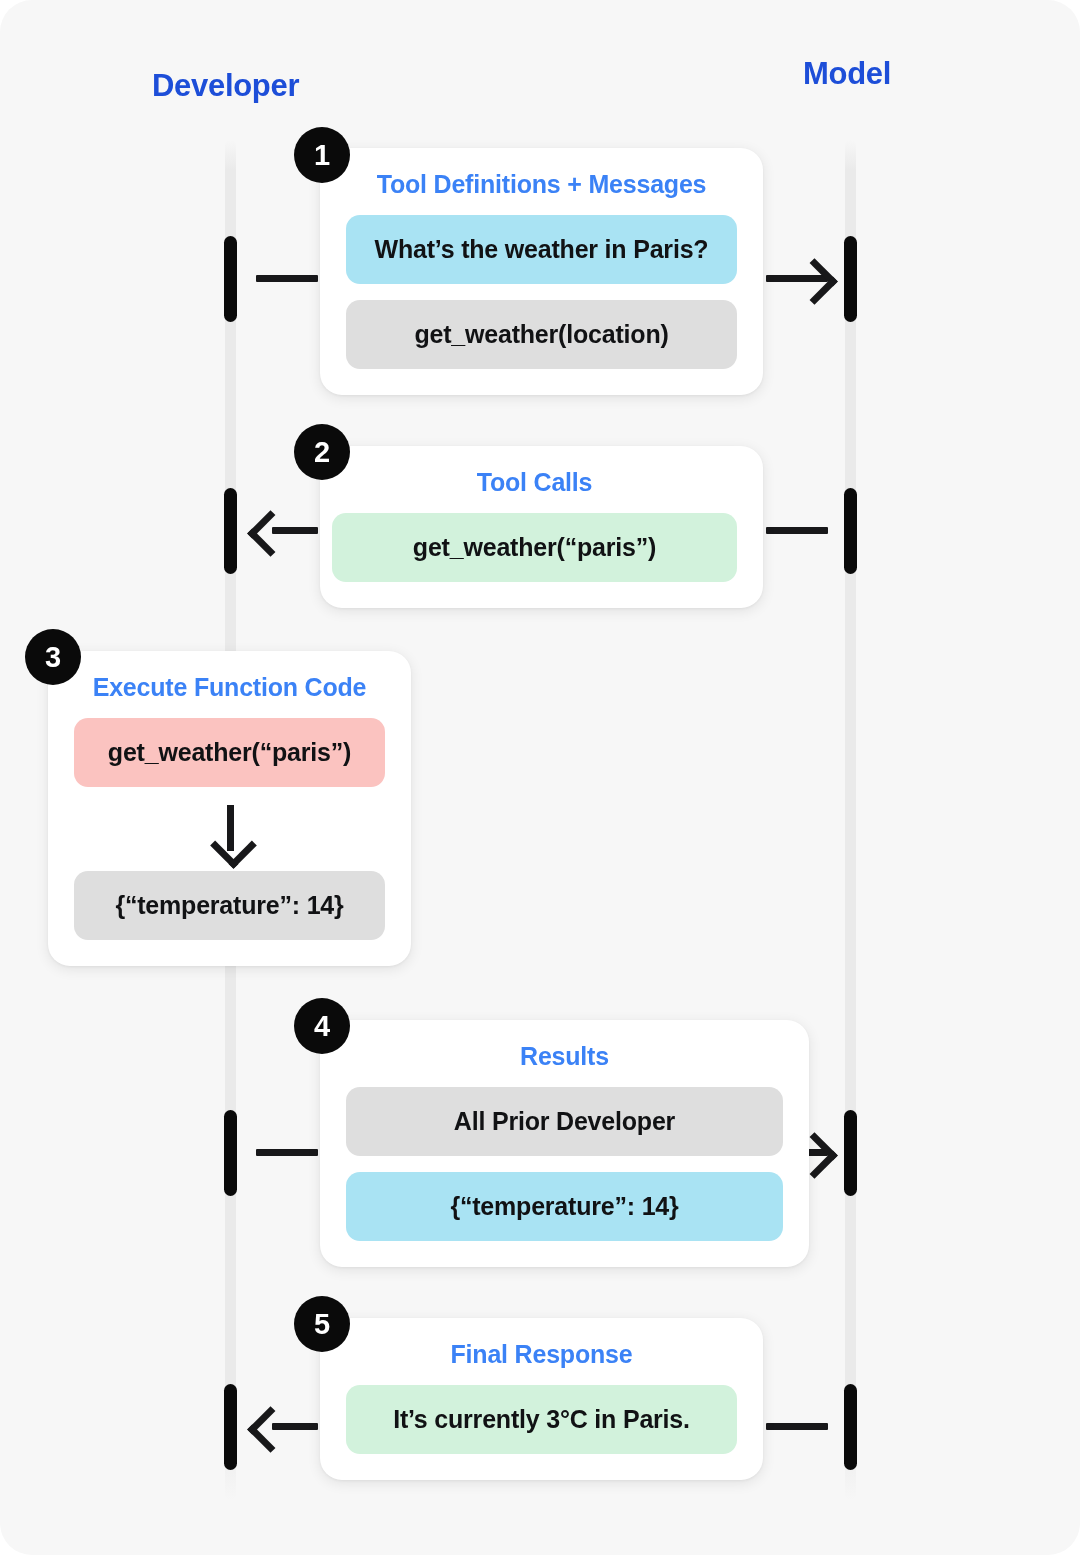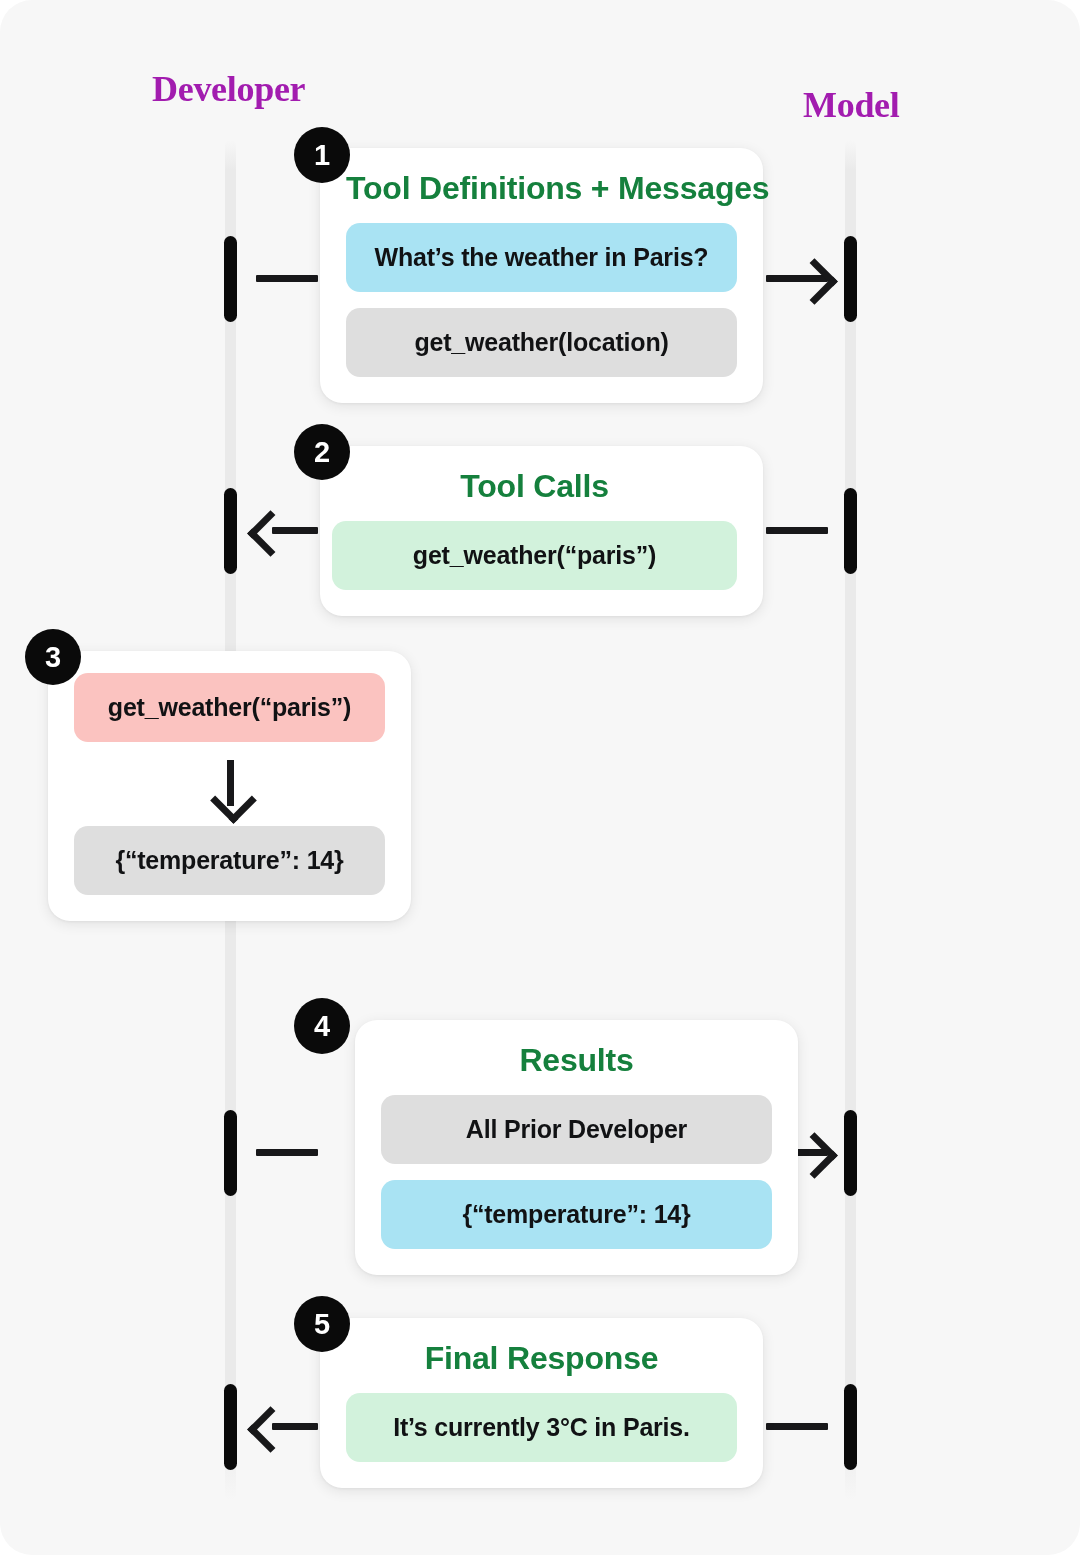--- a/index.html
+++ b/index.html
@@ -19,29 +19,28 @@
     height: 1555px;
     background: #f7f7f7;
     border-radius: 32px;
     overflow: hidden;
     box-sizing: border-box;
   }
 
   
   .col-header {
     position: absolute;
-    font-size: 36px;
-    font-weight: 700;
-    color: #a21caf;
+    font-size: 31px;
+    font-weight: 700;
+    color: #1d4ed8;
     letter-spacing: -0.3px;
     white-space: nowrap;
-    font-family: Liberation Serif, serif;
   }
   #hdr-developer { left: 152px; top: 68px; }
-  #hdr-model     { left: 803px; top: 84px; }
+  #hdr-model     { left: 803px; top: 56px; }
 
   
   .lifeline {
     position: absolute;
     width: 11px;
     top: 140px;
     height: 1360px;
     background: linear-gradient(
         to bottom,
         rgba(232,232,232,0) 0px,
@@ -81,23 +80,23 @@
   
   .card {
     position: absolute;
     background: #ffffff;
     border-radius: 22px;
     box-shadow: 0 3px 14px rgba(0,0,0,0.09), 0 1px 3px rgba(0,0,0,0.05);
     box-sizing: border-box;
     padding: 22px 26px 26px 26px;
   }
   .card-title {
-    font-size: 32px;
-    font-weight: 700;
-    color: #15803d;
+    font-size: 25px;
+    font-weight: 700;
+    color: #3b82f6;
     text-align: center;
     letter-spacing: -0.2px;
     margin: 0 0 16px 0;
     white-space: nowrap;
   }
   .pill {
     border-radius: 14px;
     font-size: 25px;
     font-weight: 700;
     color: #111214;
@@ -205,30 +204,31 @@
   </div>
 
   <div class="badge" style="left:294px; top:424px;">2</div>
   <div class="card" style="left:320px; top:446px; width:443px;padding-left:12px;">
     <div class="card-title">Tool Calls</div>
     <div class="pill green">get_weather(“paris”)</div>
   </div>
 
   <div class="badge" style="left:25px; top:629px;">3</div>
   <div class="card" style="left:48px; top:651px; width:363px;">
+    <div class="card-title">Execute Function Code</div>
     <div class="pill pink">get_weather(“paris”)</div>
     <div class="down-arrow-wrap">
       <div class="down-stem"></div>
       <div class="down-head"></div>
     </div>
     <div class="pill grey">{“temperature”: 14}</div>
   </div>
 
   <div class="badge" style="left:294px; top:998px;">4</div>
-  <div class="card" style="left:320px; top:1020px; width:443px;margin-left:35px;">
+  <div class="card" style="left:320px; top:1020px; width:489px;">
     <div class="card-title">Results</div>
     <div class="pill grey">All Prior Developer</div>
     <div class="pill blue">{“temperature”: 14}</div>
   </div>
 
   <div class="badge" style="left:294px; top:1296px;">5</div>
   <div class="card" style="left:320px; top:1318px; width:443px;">
     <div class="card-title">Final Response</div>
     <div class="pill green">It’s currently 3°C in Paris.</div>
   </div>

